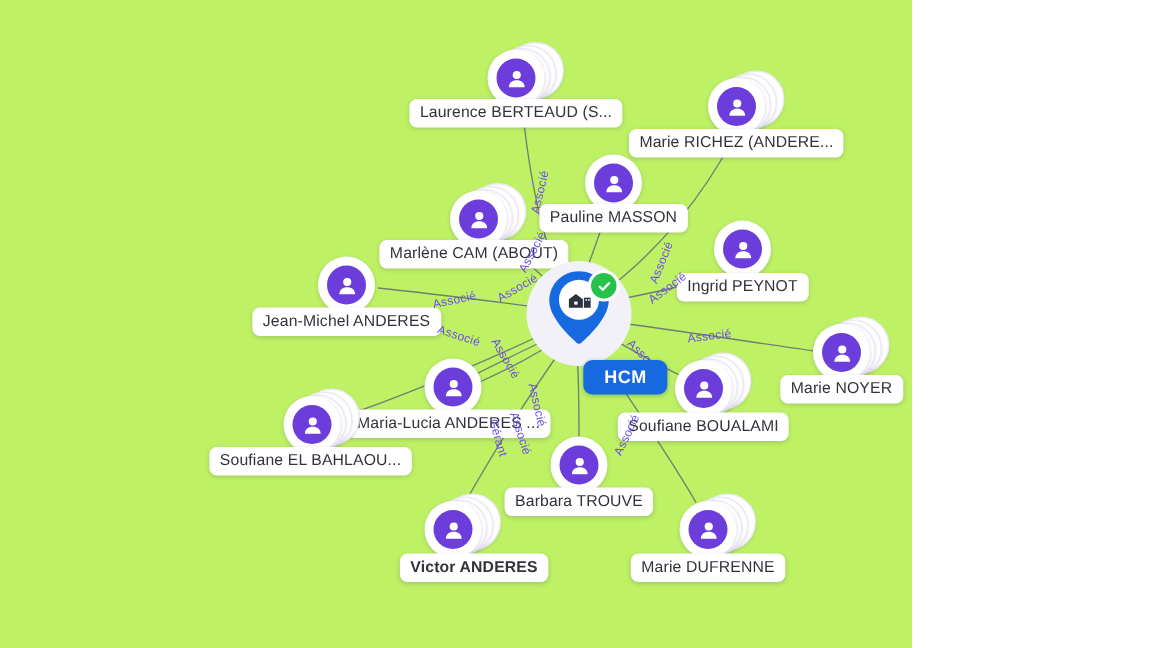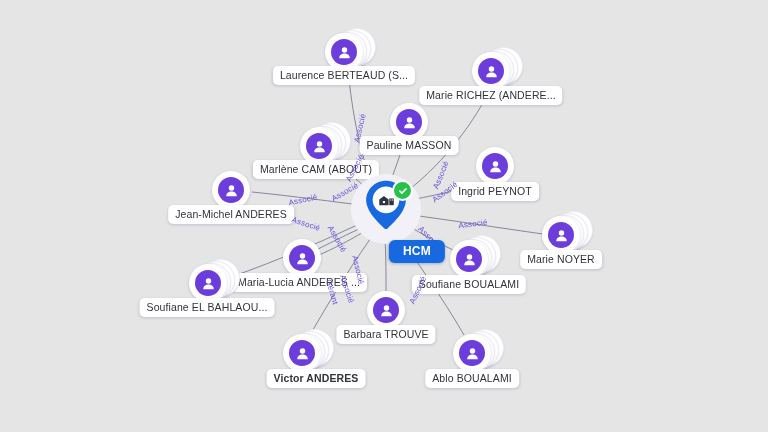--- a/index.html
+++ b/index.html
@@ -2,23 +2,23 @@
 <html><head>
 <meta charset="utf-8">
 <style>
   html, body {
     margin: 0;
     padding: 0;
     background: #ffffff;
   }
   #app {
     position: relative;
-    width: 768px;
+    width: 608px;
     height: 432px;
-    background: #e5e5e5;
+    background: #bef264;
     overflow: hidden;
     font-family: "Liberation Sans", sans-serif;
   }
   #graph-svg {
     position: absolute;
     left: 0; top: 0;
     width: 768px;
     height: 432px;
   }
   
@@ -346,21 +346,21 @@
           <div class="avatar-main">
             <div class="avatar-disc">
               <svg width="15" height="15" viewBox="0 0 16 16">
                 <circle cx="8" cy="5.3" r="2.9" fill="#ffffff"></circle>
                 <path d="M2.4,14 C2.4,10.6 4.9,9 8,9 C11.1,9 13.6,10.6 13.6,14 Z" fill="#ffffff"></path>
               </svg>
             </div>
           </div>
         </div>
       </div>
-      <div class="node-label" style="left: 472px; top: 369px;">Ablo BOUALAMI</div>
+      <div class="node-label" style="left: 472px; top: 369px;">Marie DUFRENNE</div>
     </div>
   <div id="edge-labels-layer">
       <div class="edge-label" style="left: 360px; top: 128px; transform: translate(-50%, -50%) rotate(-77deg);">Associé</div>
       <div class="edge-label" style="left: 441px; top: 175px; transform: translate(-50%, -50%) rotate(-68deg);">Associé</div>
       <div class="edge-label" style="left: 355px; top: 168px; transform: translate(-50%, -50%) rotate(-62deg);">Associé</div>
       <div class="edge-label" style="left: 345px; top: 192px; transform: translate(-50%, -50%) rotate(-30deg);">Associé</div>
       <div class="edge-label" style="left: 445px; top: 192px; transform: translate(-50%, -50%) rotate(-37deg);">Associé</div>
       <div class="edge-label" style="left: 303px; top: 200px; transform: translate(-50%, -50%) rotate(-12deg);">Associé</div>
       <div class="edge-label" style="left: 473px; top: 224px; transform: translate(-50%, -50%) rotate(-7deg);">Associé</div>
       <div class="edge-label" style="left: 430px; top: 238px; transform: translate(-50%, -50%) rotate(44deg);">Associé</div>

